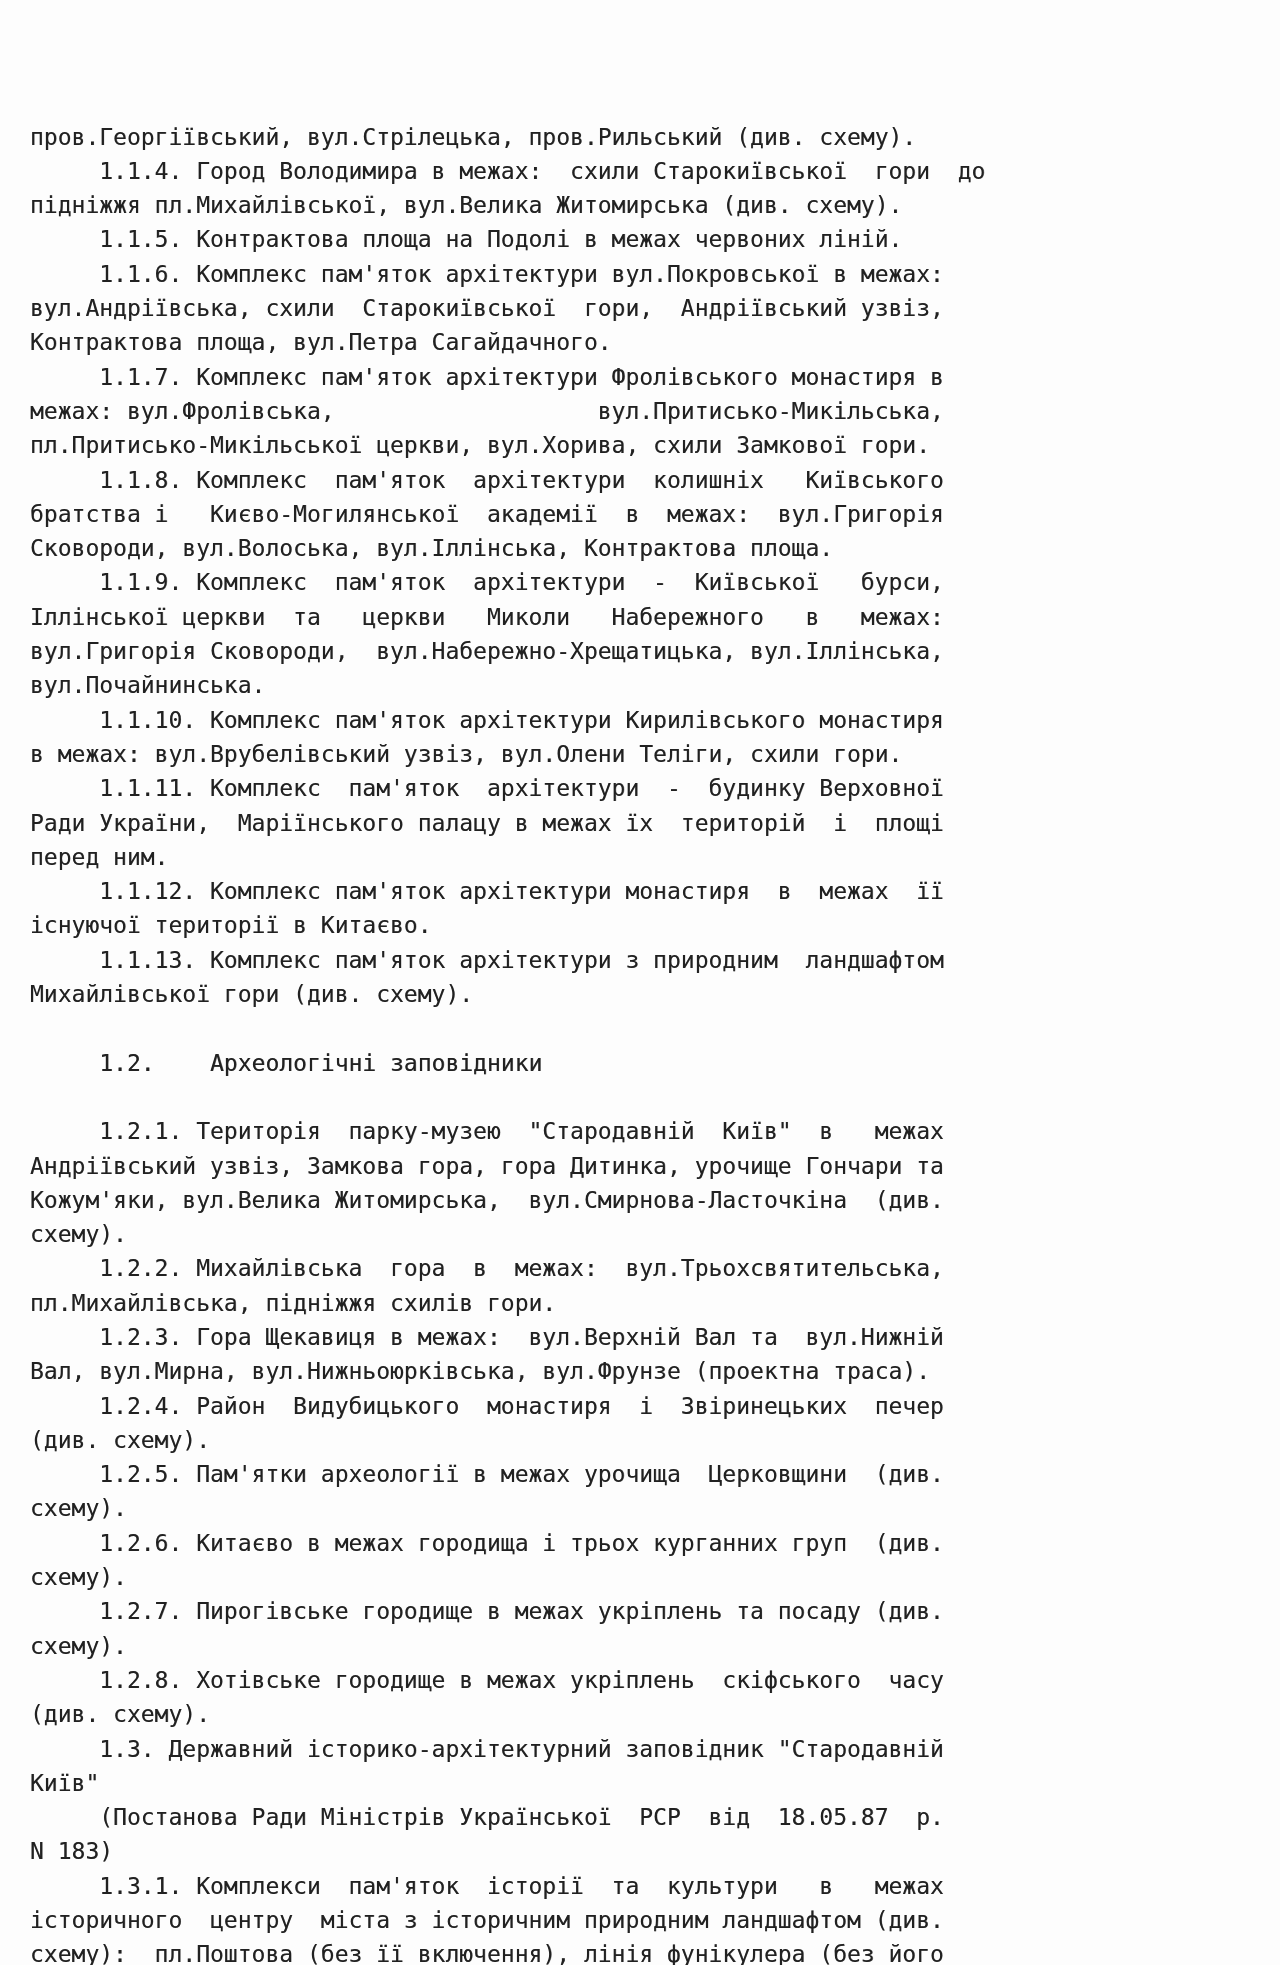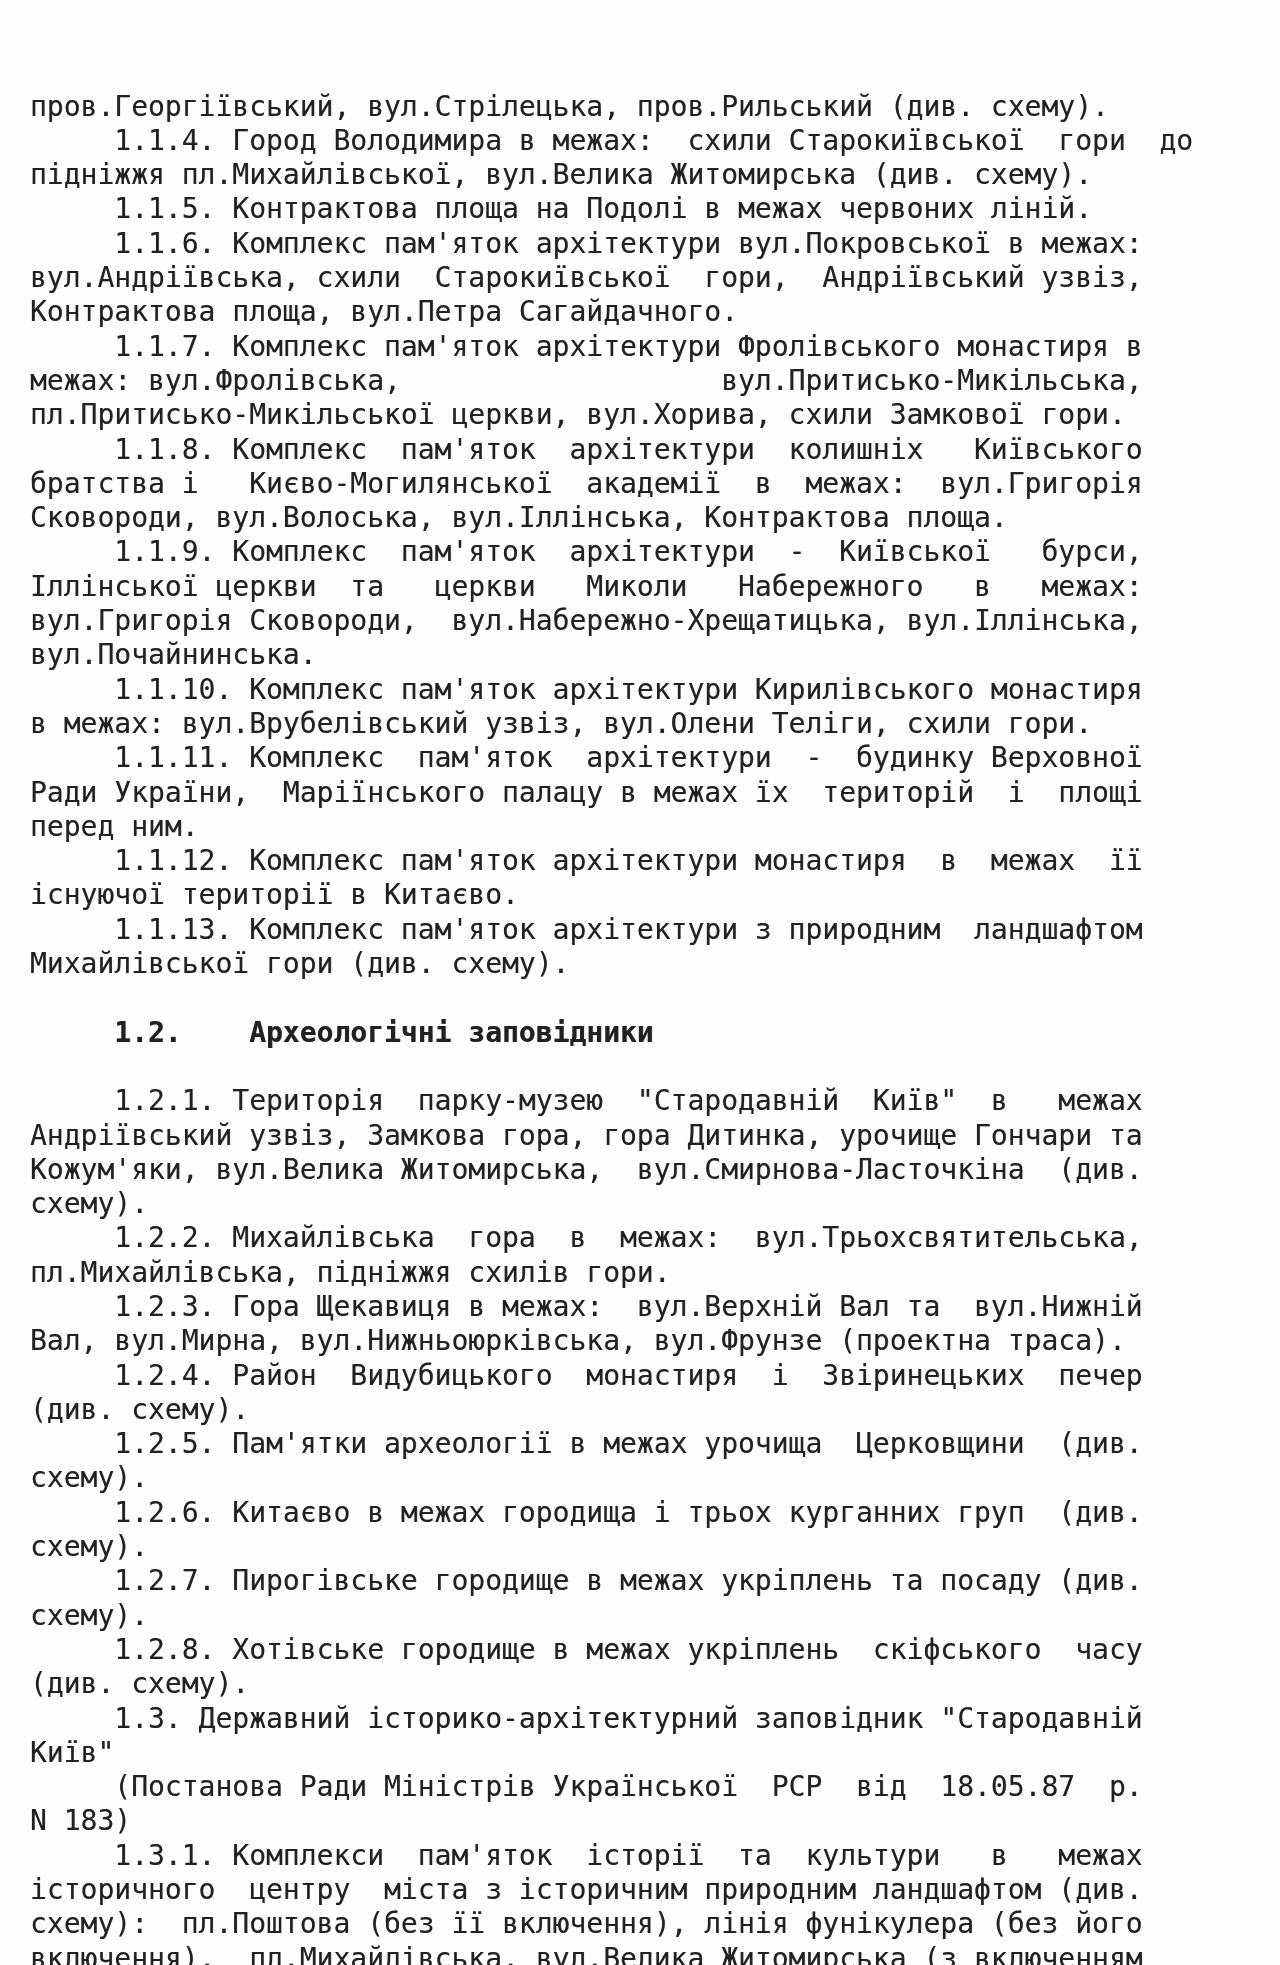--- a/index.html
+++ b/index.html
@@ -8,31 +8,32 @@
     height: 1965px;
     background: #fdfdfd;
     overflow: hidden;
   }
   .page {
     box-sizing: border-box;
     width: 1280px;
     height: 1534px;
     padding: 21px 10px 0 30px;
     font-family: "DejaVu Sans Mono", "Liberation Mono", monospace;
-    font-size: 28px;
+    font-size: 23px;
     line-height: 34.3px;
     color: #212121;
     white-space: pre;
+    margin-top: 30px;
   }
   .line {
     min-height: 34.3px;
     text-shadow: 0.3px 0.3px 0.4px rgba(40,40,40,0.45);
   }
   .line.bold {
-    font-weight: bold;
+    font-weight: normal;
     text-shadow: 0.4px 0.4px 0.4px rgba(20,20,20,0.55);
   }
 </style>
 </head>
 <body>
 
 <div class="page">
   <div><div class="line">пров.Георгіївський, вул.Стрілецька, пров.Рильський (див. схему).</div><div class="line">     1.1.4. Город Володимира в межах:  схили Старокиївської  гори  до</div><div class="line">підніжжя пл.Михайлівської, вул.Велика Житомирська (див. схему).</div><div class="line">     1.1.5. Контрактова площа на Подолі в межах червоних ліній.</div><div class="line">     1.1.6. Комплекс пам'яток архітектури вул.Покровської в межах:</div><div class="line">вул.Андріївська, схили  Старокиївської  гори,  Андріївський узвіз,</div><div class="line">Контрактова площа, вул.Петра Сагайдачного.</div><div class="line">     1.1.7. Комплекс пам'яток архітектури Фролівського монастиря в</div><div class="line">межах: вул.Фролівська,                   вул.Притисько-Микільська,</div><div class="line">пл.Притисько-Микільської церкви, вул.Хорива, схили Замкової гори.</div><div class="line">     1.1.8. Комплекс  пам'яток  архітектури  колишніх   Київського</div><div class="line">братства і   Києво-Могилянської  академії  в  межах:  вул.Григорія</div><div class="line">Сковороди, вул.Волоська, вул.Іллінська, Контрактова площа.</div><div class="line">     1.1.9. Комплекс  пам'яток  архітектури  -  Київської   бурси,</div><div class="line">Іллінської церкви  та   церкви   Миколи   Набережного   в   межах:</div><div class="line">вул.Григорія Сковороди,  вул.Набережно-Хрещатицька, вул.Іллінська,</div><div class="line">вул.Почайнинська.</div><div class="line">     1.1.10. Комплекс пам'яток архітектури Кирилівського монастиря</div><div class="line">в межах: вул.Врубелівський узвіз, вул.Олени Теліги, схили гори.</div><div class="line">     1.1.11. Комплекс  пам'яток  архітектури  -  будинку Верховної</div><div class="line">Ради України,  Маріїнського палацу в межах їх  територій  і  площі</div><div class="line">перед ним.</div><div class="line">     1.1.12. Комплекс пам'яток архітектури монастиря  в  межах  її</div><div class="line">існуючої території в Китаєво.</div><div class="line">     1.1.13. Комплекс пам'яток архітектури з природним  ландшафтом</div><div class="line">Михайлівської гори (див. схему).</div><div class="line">&nbsp;</div><div class="line bold">     1.2.    Археологічні заповідники</div><div class="line">&nbsp;</div><div class="line">     1.2.1. Територія  парку-музею  "Стародавній  Київ"  в   межах</div><div class="line">Андріївський узвіз, Замкова гора, гора Дитинка, урочище Гончари та</div><div class="line">Кожум'яки, вул.Велика Житомирська,  вул.Смирнова-Ласточкіна  (див.</div><div class="line">схему).</div><div class="line">     1.2.2. Михайлівська  гора  в  межах:  вул.Трьохсвятительська,</div><div class="line">пл.Михайлівська, підніжжя схилів гори.</div><div class="line">     1.2.3. Гора Щекавиця в межах:  вул.Верхній Вал та  вул.Нижній</div><div class="line">Вал, вул.Мирна, вул.Нижньоюрківська, вул.Фрунзе (проектна траса).</div><div class="line">     1.2.4. Район  Видубицького  монастиря  і  Звіринецьких  печер</div><div class="line">(див. схему).</div><div class="line">     1.2.5. Пам'ятки археології в межах урочища  Церковщини  (див.</div><div class="line">схему).</div><div class="line">     1.2.6. Китаєво в межах городища і трьох курганних груп  (див.</div><div class="line">схему).</div><div class="line">     1.2.7. Пирогівське городище в межах укріплень та посаду (див.</div><div class="line">схему).</div><div class="line">     1.2.8. Хотівське городище в межах укріплень  скіфського  часу</div><div class="line">(див. схему).</div><div class="line">     1.3. Державний історико-архітектурний заповідник "Стародавній</div><div class="line">Київ"</div><div class="line">     (Постанова Ради Міністрів Української  РСР  від  18.05.87  р.</div><div class="line">N 183)</div><div class="line">     1.3.1. Комплекси  пам'яток  історії  та  культури   в   межах</div><div class="line">історичного  центру  міста з історичним природним ландшафтом (див.</div><div class="line">схему):  пл.Поштова (без її включення), лінія фунікулера (без його</div><div class="line">включення),  пл.Михайлівська, вул.Велика Житомирська (з включенням</div></div>
 </div>
 

